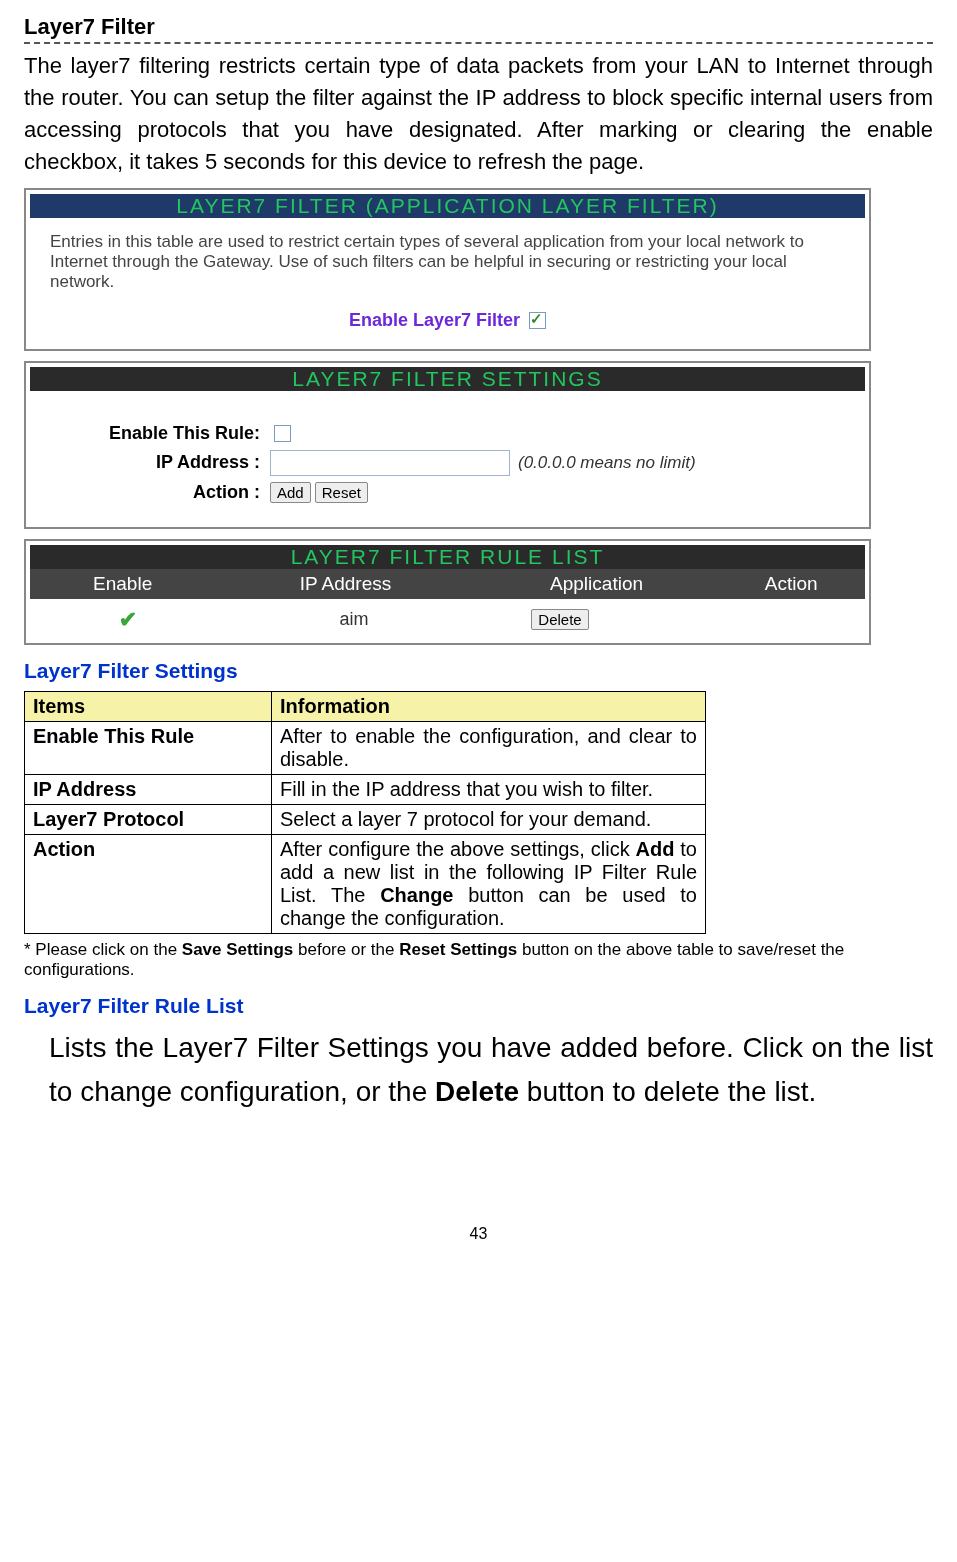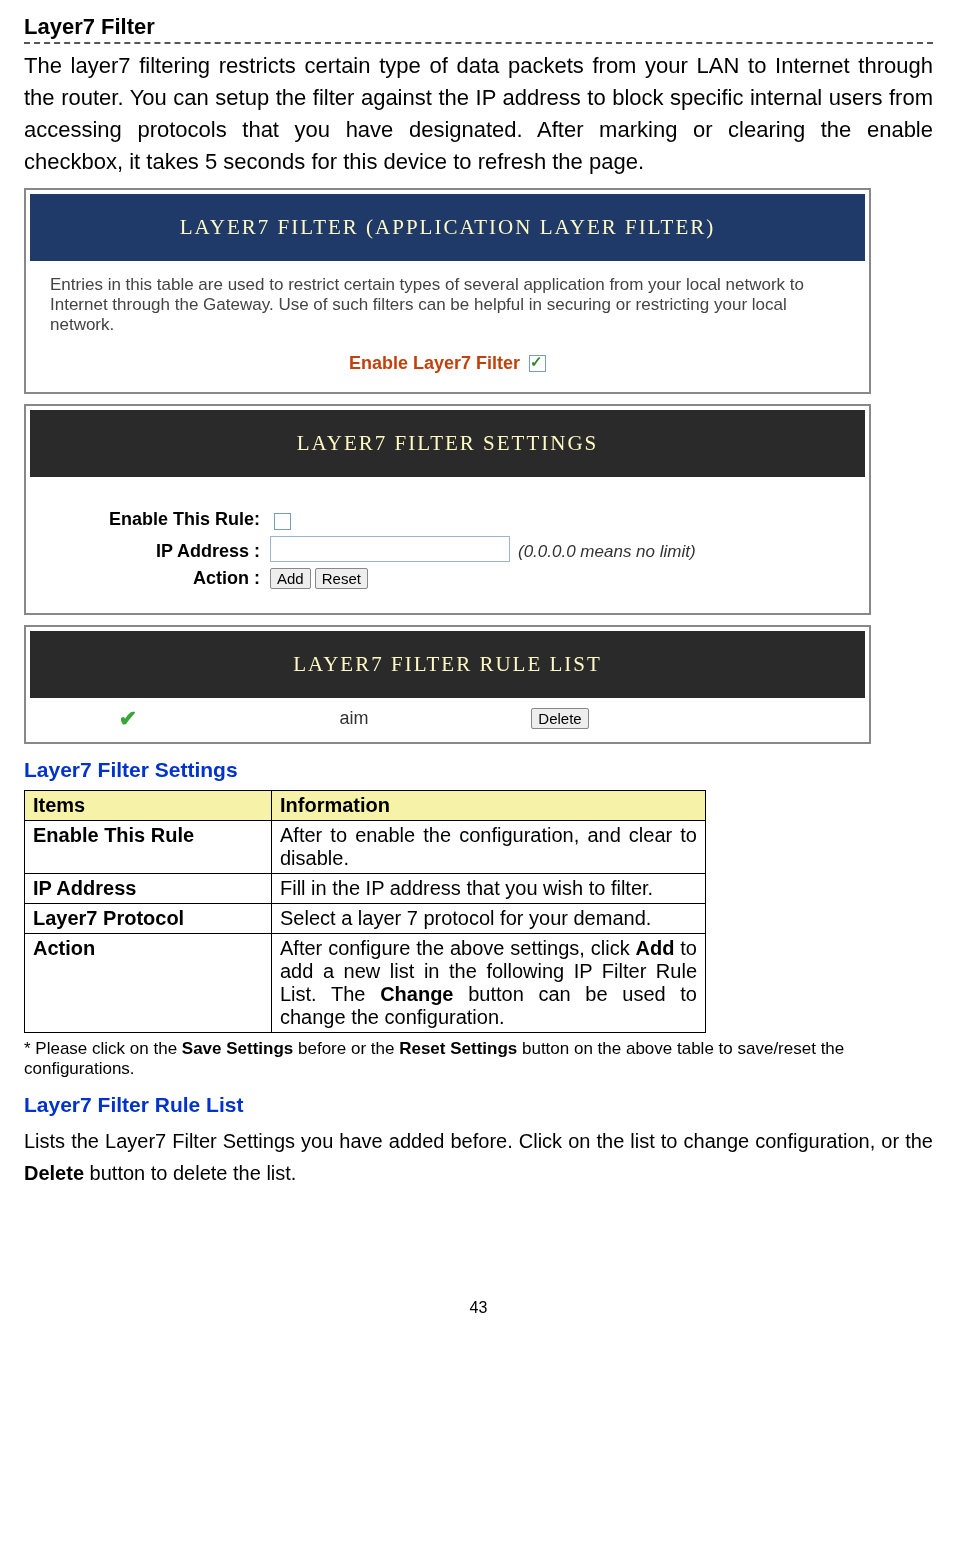--- a/index.html
+++ b/index.html
@@ -26,40 +26,40 @@
   }
   
   .panel-outer {
     border: 2px solid #888;
     padding: 4px;
     margin-bottom: 10px;
     width: 835px;
   }
   .panel-hdr {
     background: #1f3a68;
-    color: #fef9c3;
-    font-family: Liberation Serif, serif;
+    color: #22c55e;
+    font-family: Liberation Sans, sans-serif;
     font-size: 21px;
     letter-spacing: 2px;
     text-align: center;
-    padding: 21px 4px;
+    padding: 0 4px;
   }
   .panel-hdr.dark {
     background: #2a2a2a;
   }
   .panel-body {
     padding: 14px 20px;
     font-size: 17px;
     color: #444;
     font-family: Verdana, Geneva, sans-serif;
   }
   .enable-row {
     text-align: center;
     font-weight: bold;
-    color: #c2410c;
+    color: #6d28d9;
     margin-top: 18px;
     font-size: 18px;
   }
   .chk {
     display: inline-block;
     width: 15px;
     height: 15px;
     border: 1px solid #7a9ac0;
     vertical-align: middle;
     margin-left: 4px;
@@ -70,21 +70,21 @@
     content: "✓";
     position: absolute;
     top: -3px;
     left: 0px;
     font-size: 15px;
     color: #2a8a2a;
     font-weight: bold;
   }
   .form-row {
     display: flex;
-    align-items: flex-end;
+    align-items: center;
     margin: 6px 0;
   }
   .form-label {
     width: 210px;
     text-align: right;
     font-weight: bold;
     color: #000;
     font-size: 18px;
     padding-right: 10px;
     font-family: Verdana, Geneva, sans-serif;
@@ -190,24 +190,25 @@
   }
   .doc-table td.info-just {
     text-align: justify;
   }
   .footnote {
     font-size: 17px;
     margin: 6px 0 10px 0;
     width: 835px;
   }
   .body-para {
-    font-size: 20px;
+    font-size: 28px;
     line-height: 1.6;
     text-align: justify;
     margin-top: 6px;
+    margin-left: 25px;
   }
   .page-num {
     text-align: center;
     font-size: 16px;
     margin-top: 110px;
   }
   b { font-weight: bold; }
 </style>
 </head>
 <body>
@@ -243,20 +244,26 @@
       <div class="form-label">Action :</div>
       <button class="btn">Add</button>
       <span style="width:4px;display:inline-block"></span>
       <button class="btn">Reset</button>
     </div>
   </div>
 </div>
 
 <div class="panel-outer" style="padding-bottom:2px;">
   <div class="panel-hdr dark">LAYER7 FILTER RULE LIST</div>
+  <div class="rulelist-hdr">
+    <div class="col-enable">Enable</div>
+    <div class="col-ip">IP Address</div>
+    <div class="col-app">Application</div>
+    <div class="col-act">Action</div>
+  </div>
   <div class="rulelist-row">
     <div class="col-enable"><span class="check-icon">✔</span></div>
     <div class="col-app">aim</div>
     <div class="col-act"><button class="btn">Delete</button></div>
   </div>
 </div>
 
 <div class="subhead">Layer7 Filter Settings</div>
 
 <table class="doc-table">

